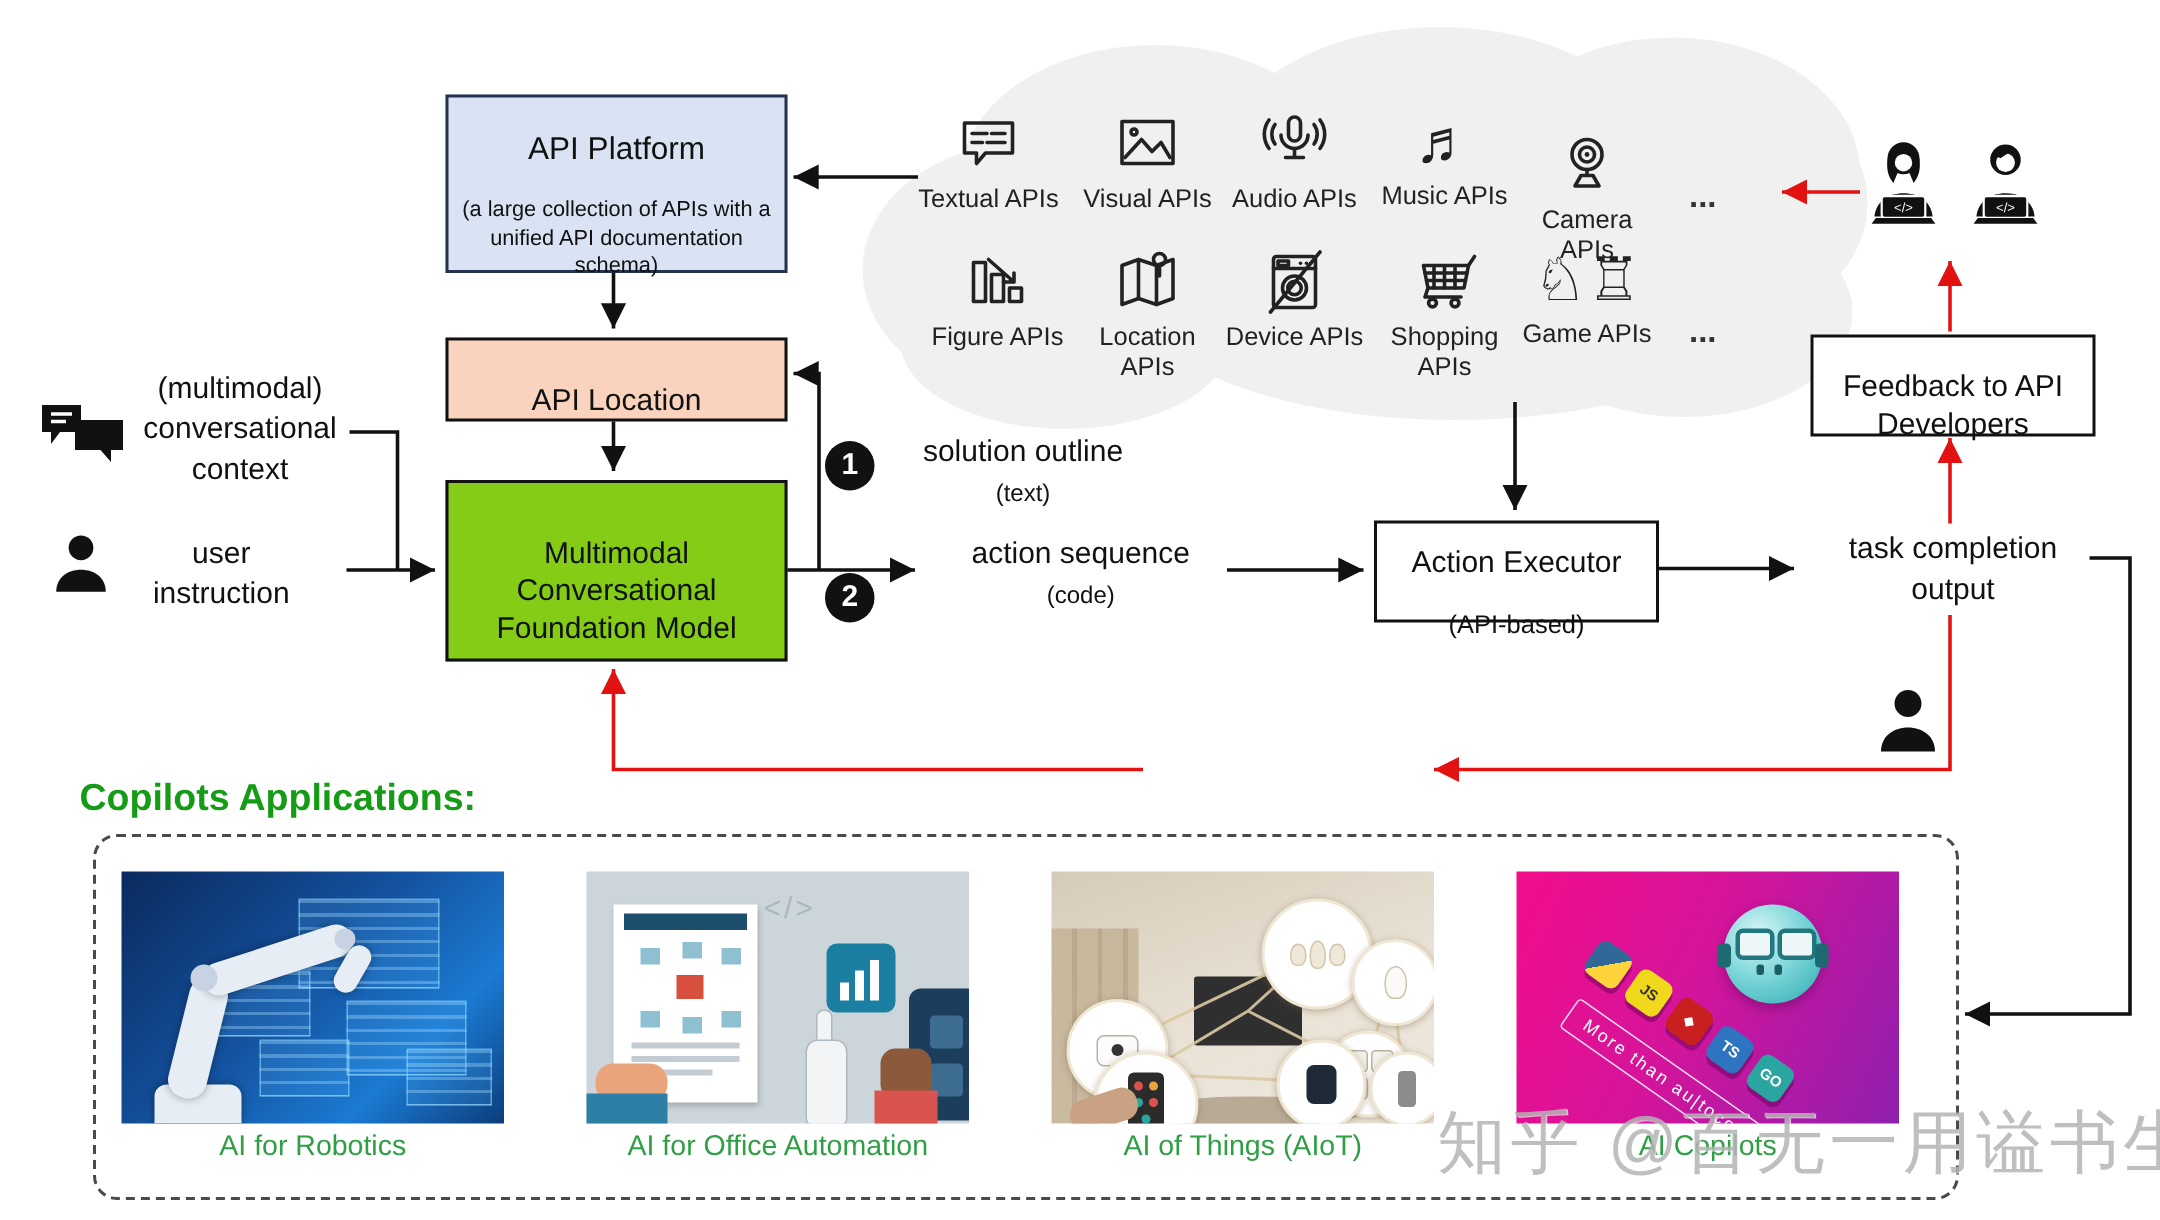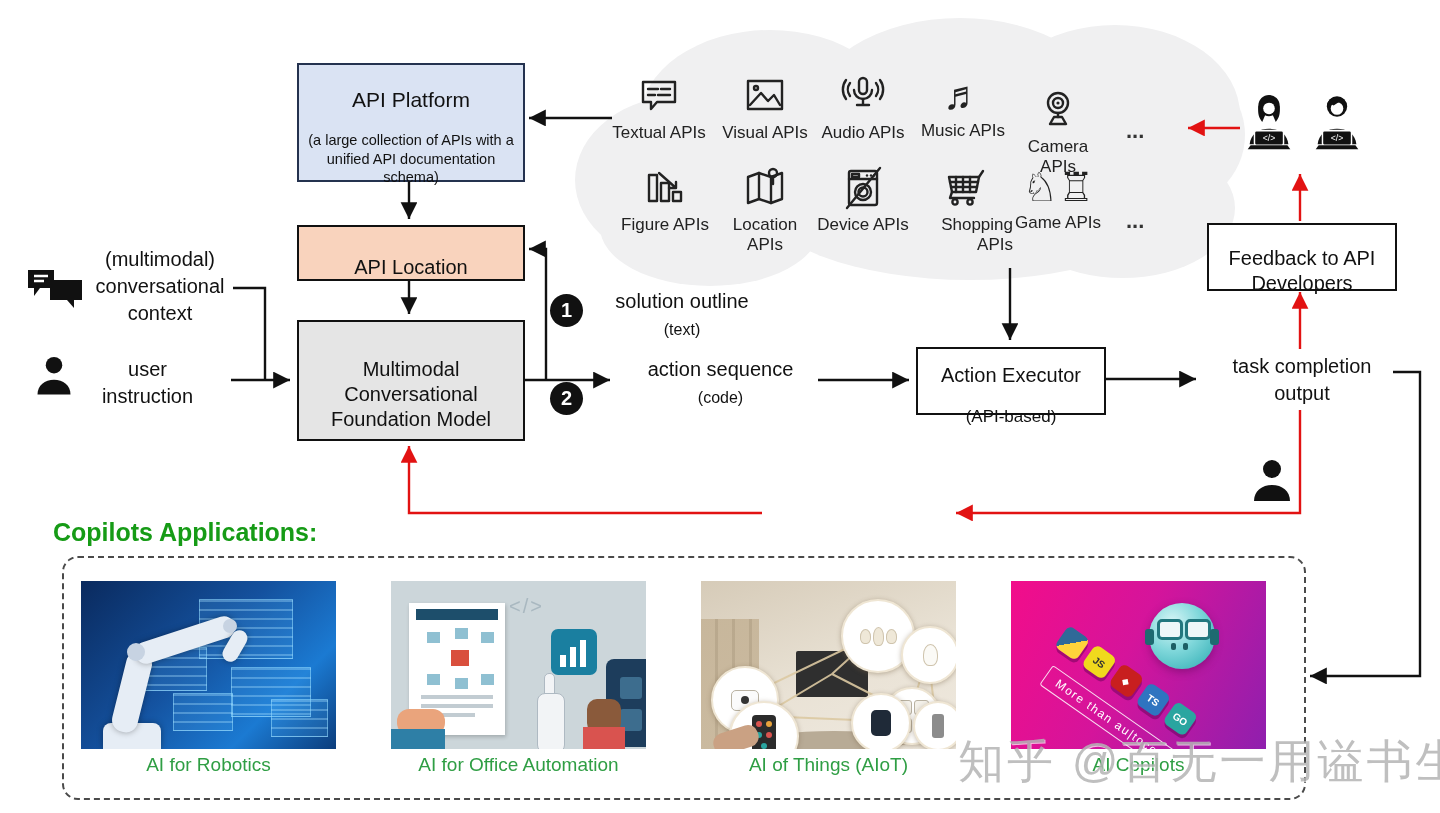--- a/index.html
+++ b/index.html
@@ -8,21 +8,21 @@
   .abs{position:absolute;}
   
   .blob{position:absolute;background:#f0f0f1;border-radius:50%;}
   
   .box{position:absolute;border:2.5px solid #111;background:#fff;display:flex;flex-direction:column;
        align-items:center;justify-content:center;text-align:center;z-index:10;}
   .box .t{font-size:20px;line-height:1.25;margin-top:28px;}
   .box .s{font-size:14.5px;line-height:1.25;margin-top:18px;}
   .blue{background:#dae3f3;border-color:#24324f;}
   .peach{background:#f9d3bd;}
-  .greenbox{background:#e5e5e5;}
+  .greenbox{background:#84cc16;}
   
   .lbl{position:absolute;text-align:center;font-size:20px;line-height:1.35;z-index:10;}
   .sub{font-size:16px;}
   .stepnum{position:absolute;width:33px;height:33px;border-radius:50%;background:#111;color:#fff;
            font-size:20px;font-weight:bold;display:flex;align-items:center;justify-content:center;z-index:11;}
   
   .api-cell{position:absolute;width:100px;text-align:center;z-index:4;}
   .api-cell svg{display:block;margin:0 auto;}
   .api-lbl{font-size:17px;line-height:1.2;margin-top:3px;color:#222;}
   .glyph{font-size:40px;line-height:46px;color:#222;}
@@ -288,21 +288,21 @@
       <rect class="ic" x="13" y="10" width="7" height="3"></rect>
       <circle cx="28" cy="11.5" r="1.2" fill="#222"></circle>
         <circle cx="32" cy="11.5" r="1.2" fill="#222"></circle>
         <circle cx="35" cy="11.5" r="1.2" fill="#222"></circle>
       <circle class="ic" cx="24" cy="28" r="8"></circle>
       <circle class="ic" cx="24" cy="28" r="4.5"></circle>
       <path class="ic" d="M8 44L41 4"></path>
     </svg>
     <div class="api-lbl">Device APIs</div>
   </div>
-  <div class="api-cell" style="left:913px;top:164px;text-align:right;">
+  <div class="api-cell" style="left:913px;top:164px;">
     <svg width="48" height="48" viewBox="0 0 48 48">
       <path class="ic" d="M10 13h30l-3 15H13z"></path>
       <path class="ic" d="M17 13v15M24 13v15M31 13v15M11 18h28M12 23h26"></path>
       <path class="ic" d="M40 13l4-6"></path>
       <path class="ic" d="M13 28l-2 6h24"></path>
       <circle class="ic" cx="16" cy="38" r="2.6"></circle>
         <circle class="ic" cx="31" cy="38" r="2.6"></circle>
     </svg>
     <div class="api-lbl">Shopping APIs</div>
   </div>

